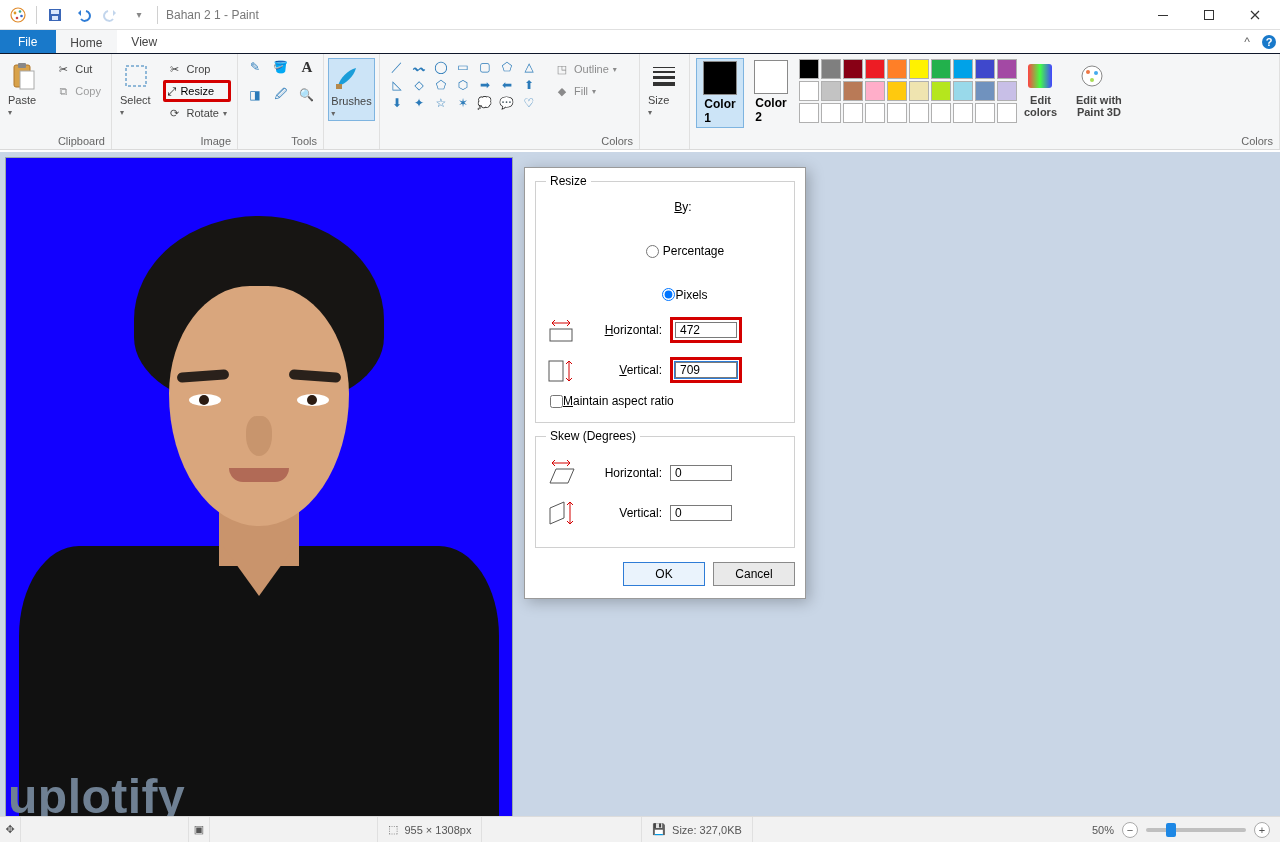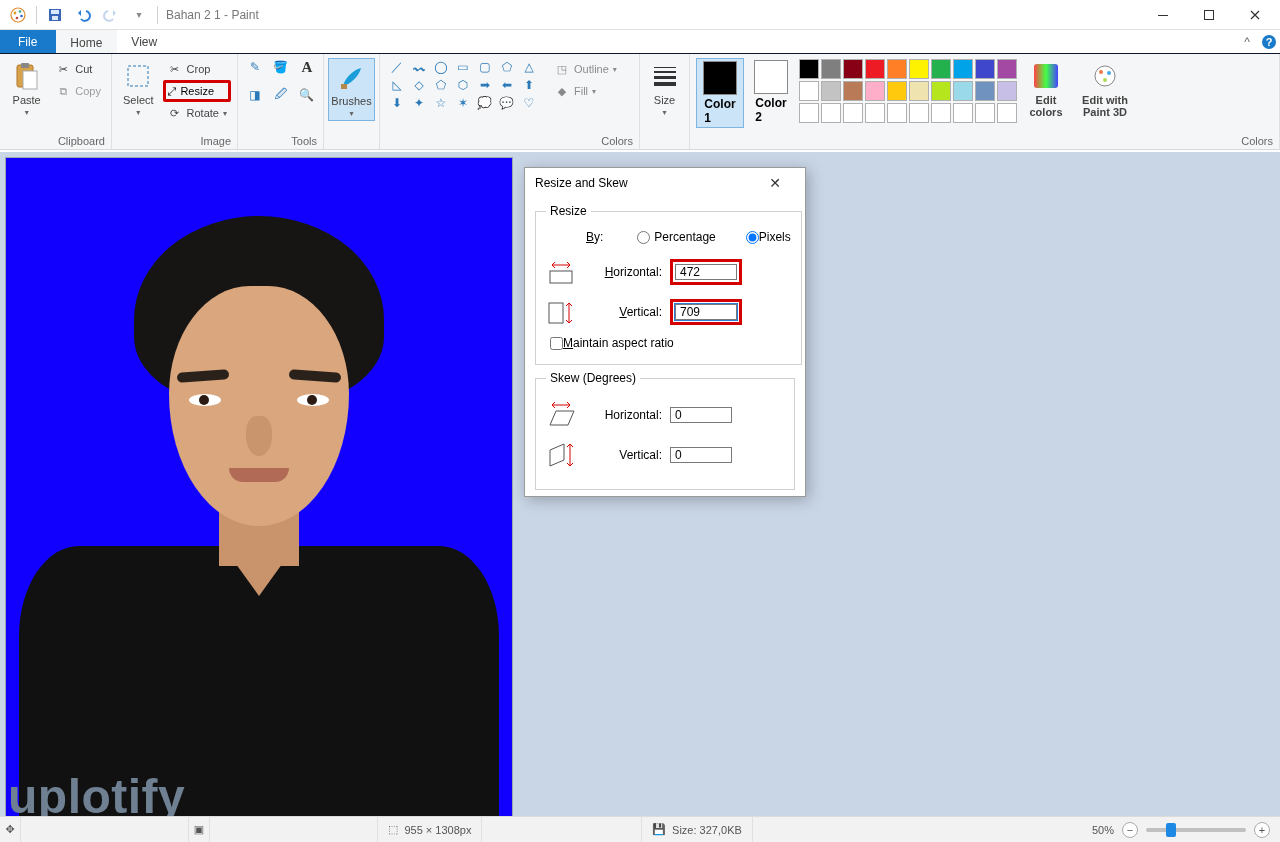--- a/index.html
+++ b/index.html
@@ -21,21 +21,21 @@
 .tabs-row .tab.active { background:#f5f6f7; border-top:2px solid #f5f6f7;}
 .tabs-row .spacer { flex:1; }
 .tabs-row .help { width:22px; display:flex; align-items:center; justify-content:center; color:#1979ca; font-weight:bold; }
 .tabs-row .collapse { width:22px; display:flex; align-items:center; justify-content:center; color:#666; }
 
 
 .ribbon { height: 96px; background: #f5f6f7; display:flex; border-bottom:1px solid #dadada; }
 .group { display:flex; flex-direction:column; border-right:1px solid #e0e0e0; padding:4px 6px 2px 6px; }
 .group-body { flex:1; display:flex; align-items:flex-start; gap:4px; }
 .group-label { text-align:right; font-size:11px; color:#666; padding-top:2px;}
-.big-btn { width:48px; display:flex; flex-direction:column; align-items:center; gap:2px; padding:2px; }
+.big-btn { width:48px; display:flex; flex-direction:column; align-items:flex-start; gap:2px; padding:2px; }
 .big-btn .ico { width:32px; height:32px; display:flex; align-items:center; justify-content:center; }
 .big-btn .lbl { font-size:11px; color:#444; text-align:center; line-height:1.1;}
 .small-row { display:flex; align-items:center; gap:4px; height:22px; padding:0 4px; font-size:11px; color:#444; white-space:nowrap;}
 .small-row .ic { width:16px; height:16px; display:flex; align-items:center; justify-content:center;}
 .col { display:flex; flex-direction:column; gap:0px;}
 .shape-cell { width:22px; height:18px; display:flex; align-items:center; justify-content:center; color:#2a7ab9;}
 .shapes-grid { display:grid; grid-template-columns:repeat(7,22px); grid-auto-rows:18px;}
 .swatch-grid { display:grid; grid-template-columns:repeat(10,22px); grid-auto-rows:22px; gap:0; }
 .swatch { width:20px; height:20px; border:1px solid #b0b0b0; margin:1px;}
 .color-well { width:34px; height:34px; border:1px solid #8a8a8a; }
@@ -70,21 +70,21 @@
 .dialog .dtitle { height:30px; display:flex; align-items:center; padding:0 10px; font-size:12px;}
 .dialog .dclose { margin-left:auto; width:40px; height:30px; display:flex; align-items:center; justify-content:center; font-size:14px; color:#333;}
 .dialog fieldset { border:1px solid #d0d0d0; margin:6px 10px; padding:10px 10px 14px 10px;}
 .dialog legend { font-size:12px; padding:0 4px;}
 .dlg-row { display:flex; align-items:center; height:40px; gap:8px;}
 .dlg-ic { width:30px; height:30px; display:flex; align-items:center; justify-content:center;}
 .dlg-label { width:78px; font-size:12px; text-align:right;}
 .dlg-inp-wrap-hl{ border:3px solid #d40000; padding:2px;}
 .dlg-inp { width:62px; height:16px; border:1px solid #7a7a7a; font-size:12px; padding:0 4px; background:#fff;}
 .dlg-inp.focus { outline:1px solid #2e7cd6;}
-.radio-row{ display:flex; gap:30px; align-items:center; padding:2px 0 8px 40px;}
+.radio-row{ display:flex; gap:30px; align-items:center; padding:2px 0 8px 40px;flex-direction:column;}
 .bylbl{ font-size:12px; padding-right:4px;}
 .chk-row{ display:flex; align-items:center; padding:4px 0 0 4px; font-size:12px;}
 .dlg-btns{ display:flex; justify-content:flex-end; gap:8px; padding:8px 10px 12px 10px;}
 .dlg-btn{ width:82px; height:24px; border:1px solid #8a8a8a; background:#e9e9e9; font-size:12px;}
 .dlg-btn.ok{ border:1px solid #2e7cd6; background:#eaf3fc;}
 input[type=radio],input[type=checkbox]{margin:0;}
 
 
 .statusbar{ position:absolute; left:0; right:0; bottom:0; height:26px; background:#f2f2f2; border-top:1px solid #dcdcdc; display:flex; align-items:center; font-size:11px; color:#555;}
 .statusbar .seg { display:flex; align-items:center; gap:6px; padding:0 10px; border-right:1px solid #e0e0e0; height:100%;}
@@ -411,33 +411,29 @@
       <div class="eye l"></div>
         <div class="eye r"></div>
       <div class="nose"></div>
         <div class="mouth"></div>
     </div>
     <div class="watermark">uplotify</div>
   </div>
 </div>
 
 <div class="dialog">
-  <div class="dtitle">
-    <span>Resize and Skew</span>
-    <span class="dclose">✕</span>
-  </div>
   <fieldset>
     <legend>Resize</legend>
     <div class="radio-row">
       <span class="bylbl"><u>B</u>y:</span>
       <label style="display:flex;gap:4px;align-items:center;">
           <input type="radio" style="">
           <span>Percentage</span>
         </label>
-      <label style="display:flex;gap:0;align-items:flex-end;">
+      <label style="display:flex;gap:0;align-items:flex-start;">
           <input type="radio" checked="" style="">
           <span>Pixels</span>
         </label>
     </div>
     <div class="dlg-row">
       <span class="dlg-ic">
           <svg width="30" height="26">
             <path d="M6 6h18M6 6l3-3M6 6l3 3M24 6l-3-3M24 6l-3 3" stroke="#d40000" fill="none"></path>
             <rect x="4" y="12" width="22" height="12" fill="#fff" stroke="#555"></rect>
           </svg>
@@ -476,20 +472,24 @@
       <span class="dlg-ic">
           <svg width="30" height="30">
             <path d="M4 26 L4 10 L18 4 L18 20 Z" fill="#fff" stroke="#555"></path>
             <path d="M24 4v22M24 4l-3 3M24 4l3 3M24 26l-3-3M24 26l3-3" stroke="#d40000" fill="none"></path>
           </svg>
         </span>
       <span class="dlg-label">Vertical:</span>
       <input class="dlg-inp" value="0" style="">
     </div>
   </fieldset>
+  <div class="dlg-btns">
+    <button class="dlg-btn ok">OK</button>
+    <button class="dlg-btn">Cancel</button>
+  </div>
 </div>
 
 <div class="statusbar">
   <div class="seg" style="width:20px;justify-content:center;">✥</div>
   <div class="seg wide"></div>
   <div class="seg" style="width:20px;justify-content:center;">▣</div>
   <div class="seg wide"></div>
   <div class="seg">
       <span>⬚</span>
       <span>955 × 1308px</span>

